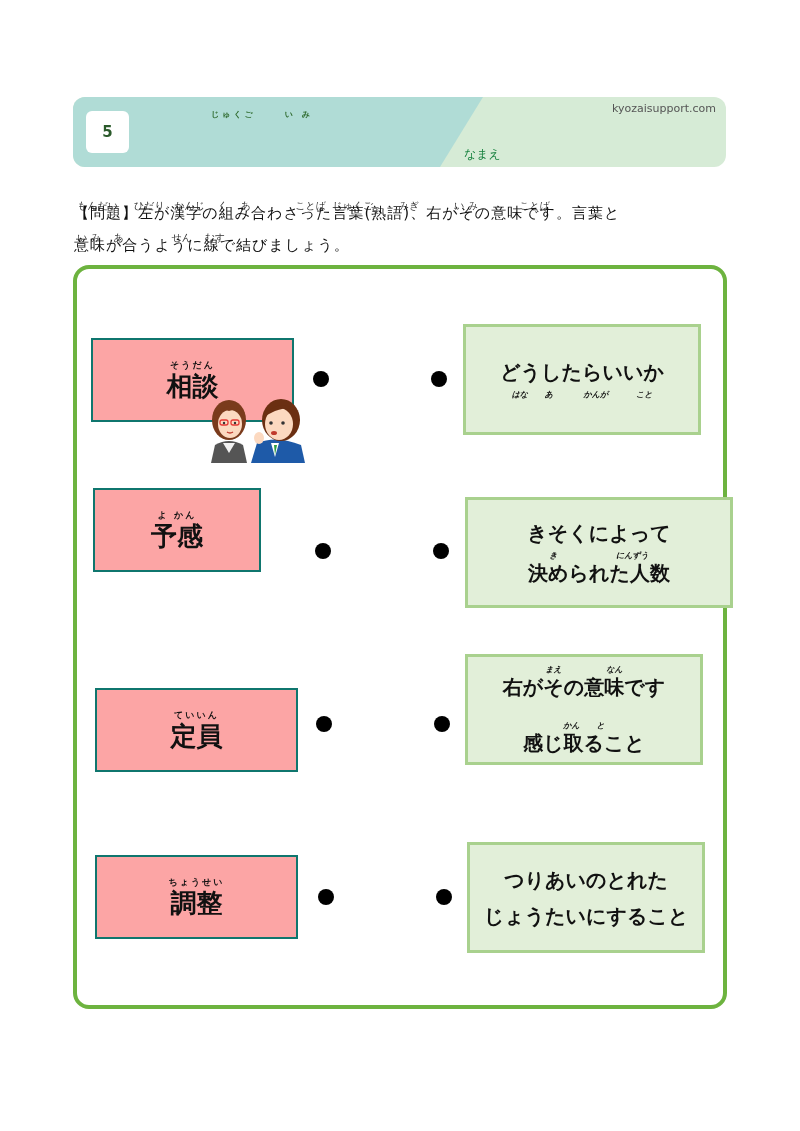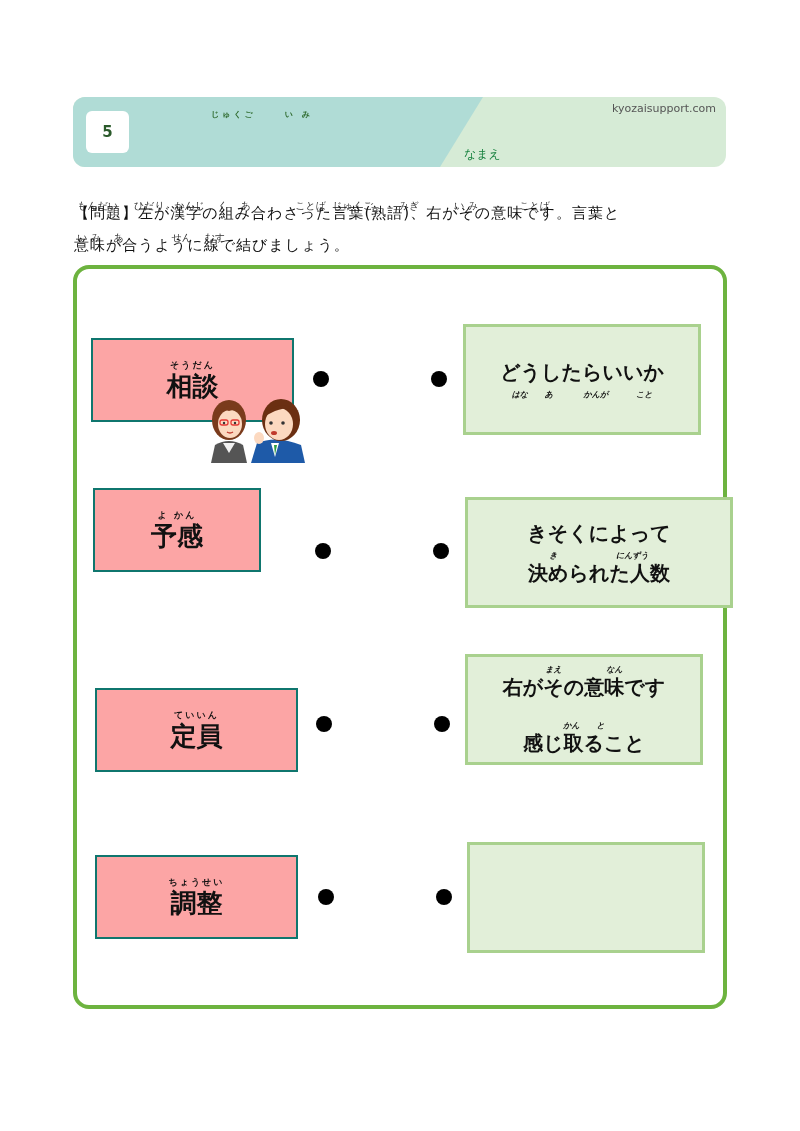--- a/index.html
+++ b/index.html
@@ -145,14 +145,16 @@
   <div class="r" style="margin-top:6px">き                     にんずう</div>
   <div class="l2">決められた人数</div>
 </div>
 <div class="right-card" style="left:465px;top:654px;width:238px;height:111px">
   <div class="r">まえ                なん</div>
   <div class="l1">右がその意味です</div>
   <div class="r" style="margin-top:22px">かん      と</div>
   <div class="l2">感じ取ること</div>
 </div>
 <div class="right-card" style="left:467px;top:842px;width:238px;height:111px">
+  <div class="l1">つりあいのとれた</div>
   <div class="gap"></div>
+  <div class="l2">じょうたいにすること</div>
 </div>
 
 </body></html>

